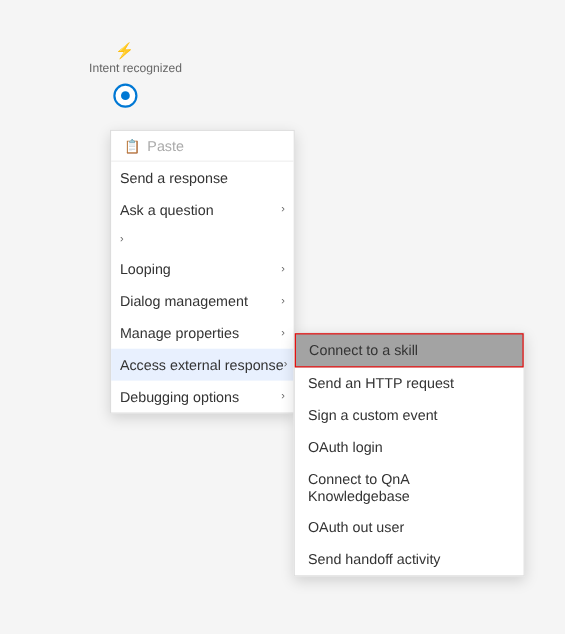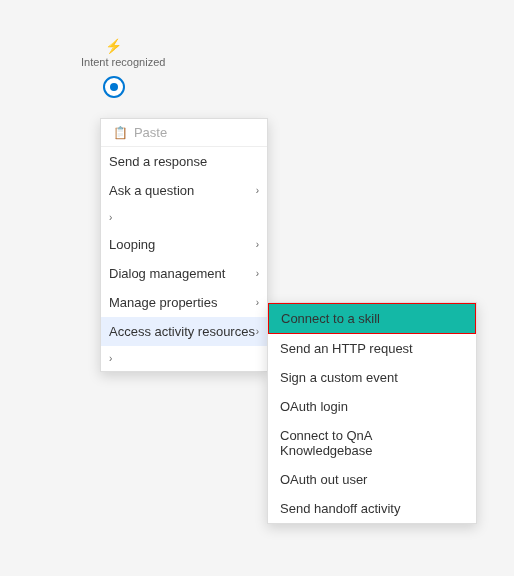--- a/index.html
+++ b/index.html
@@ -135,21 +135,21 @@
       padding: 7px 12px;
       cursor: pointer;
       display: flex;
       align-items: center;
       font-size: 13px;
       color: #333;
     }
 
     .sub-menu-item.highlighted {
       border: 1.5px solid #e00;
-      background: #14b8a6;
+      background: #a3a3a3;
     }
   </style>
 </head>
 <body>
 
 <div class="canvas">
 
   <div class="node-area">
     <div class="node-title">
       <span class="lightning-icon">⚡</span>
@@ -181,24 +181,25 @@
     </div>
     <div class="menu-item">
       <span>Dialog management</span>
       <span class="chevron">›</span>
     </div>
     <div class="menu-item">
       <span>Manage properties</span>
       <span class="chevron">›</span>
     </div>
     <div class="menu-item active">
-      <span>Access activity resources</span>
-      <span class="chevron">›</span>
-    </div>
-    <div class="menu-item">
+      <span>Access external response</span>
+      <span class="chevron">›</span>
+    </div>
+    <div class="menu-item">
+      <span>Debugging options</span>
       <span class="chevron">›</span>
     </div>
 
   </div>
 
   <div class="sub-context-menu">
     <div class="sub-menu-item highlighted">
       <span>Connect to a skill</span>
     </div>
     <div class="sub-menu-item">

